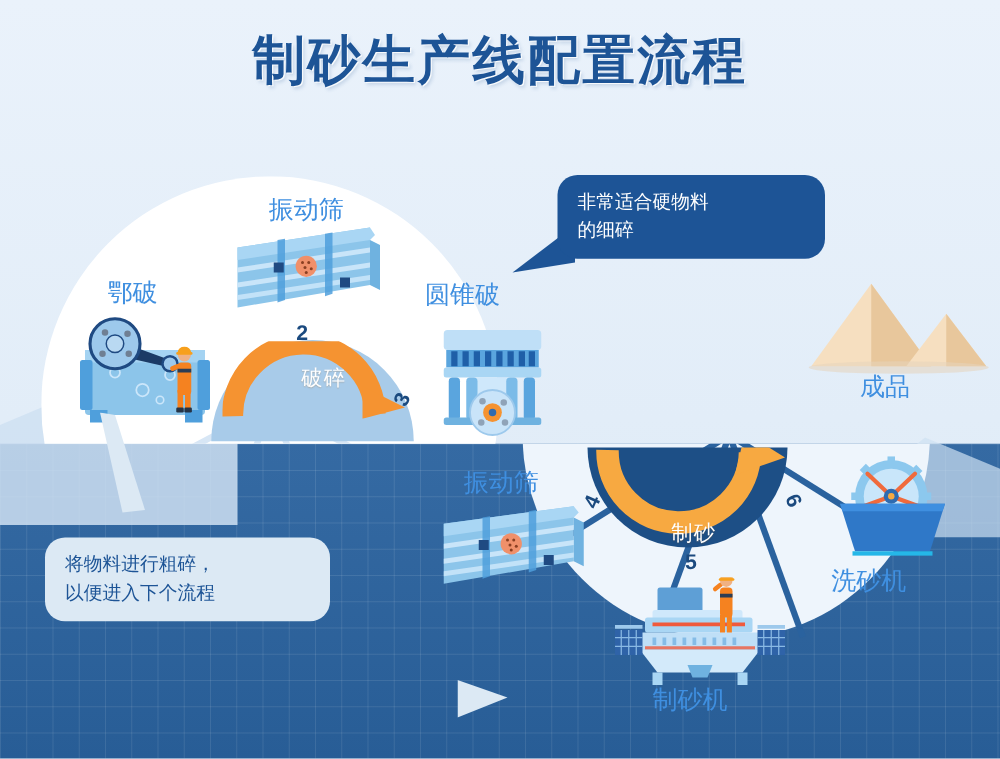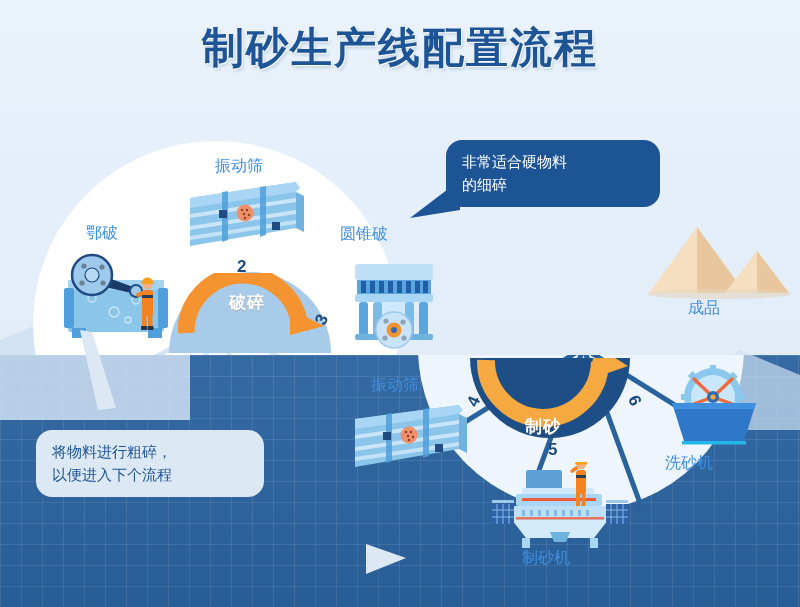--- a/index.html
+++ b/index.html
@@ -80,41 +80,42 @@
     border-bottom-left-radius: 80px 80px;
     border-bottom-right-radius: 80px 80px;
     background: #1d4f86;
   }
 
   
   .arc { position: absolute; }
   .arc-label {
     position: absolute;
     color: #ffffff;
-    font-weight: bold;
+    font-weight: normal;
     font-size: 17px;
     letter-spacing: 1px;
     white-space: nowrap;
     text-shadow: 0 1px 1px rgba(150,80,0,.25);
+    margin-left: 12px;
   }
 
   
   .num {
     position: absolute;
     color: #1b4a7f;
     font-weight: bold;
     font-size: 17px;
     line-height: 1;
   }
 
   
   .mlabel {
     position: absolute;
     color: #3f8fe0;
-    font-size: 16px;
+    font-size: 20px;
     white-space: nowrap;
     line-height: 1;
   }
 
   
   .title {
     position: absolute; left: 0; top: 20px; width: 800px;
     text-align: center;
     font-size: 42px;
     font-weight: bold;

